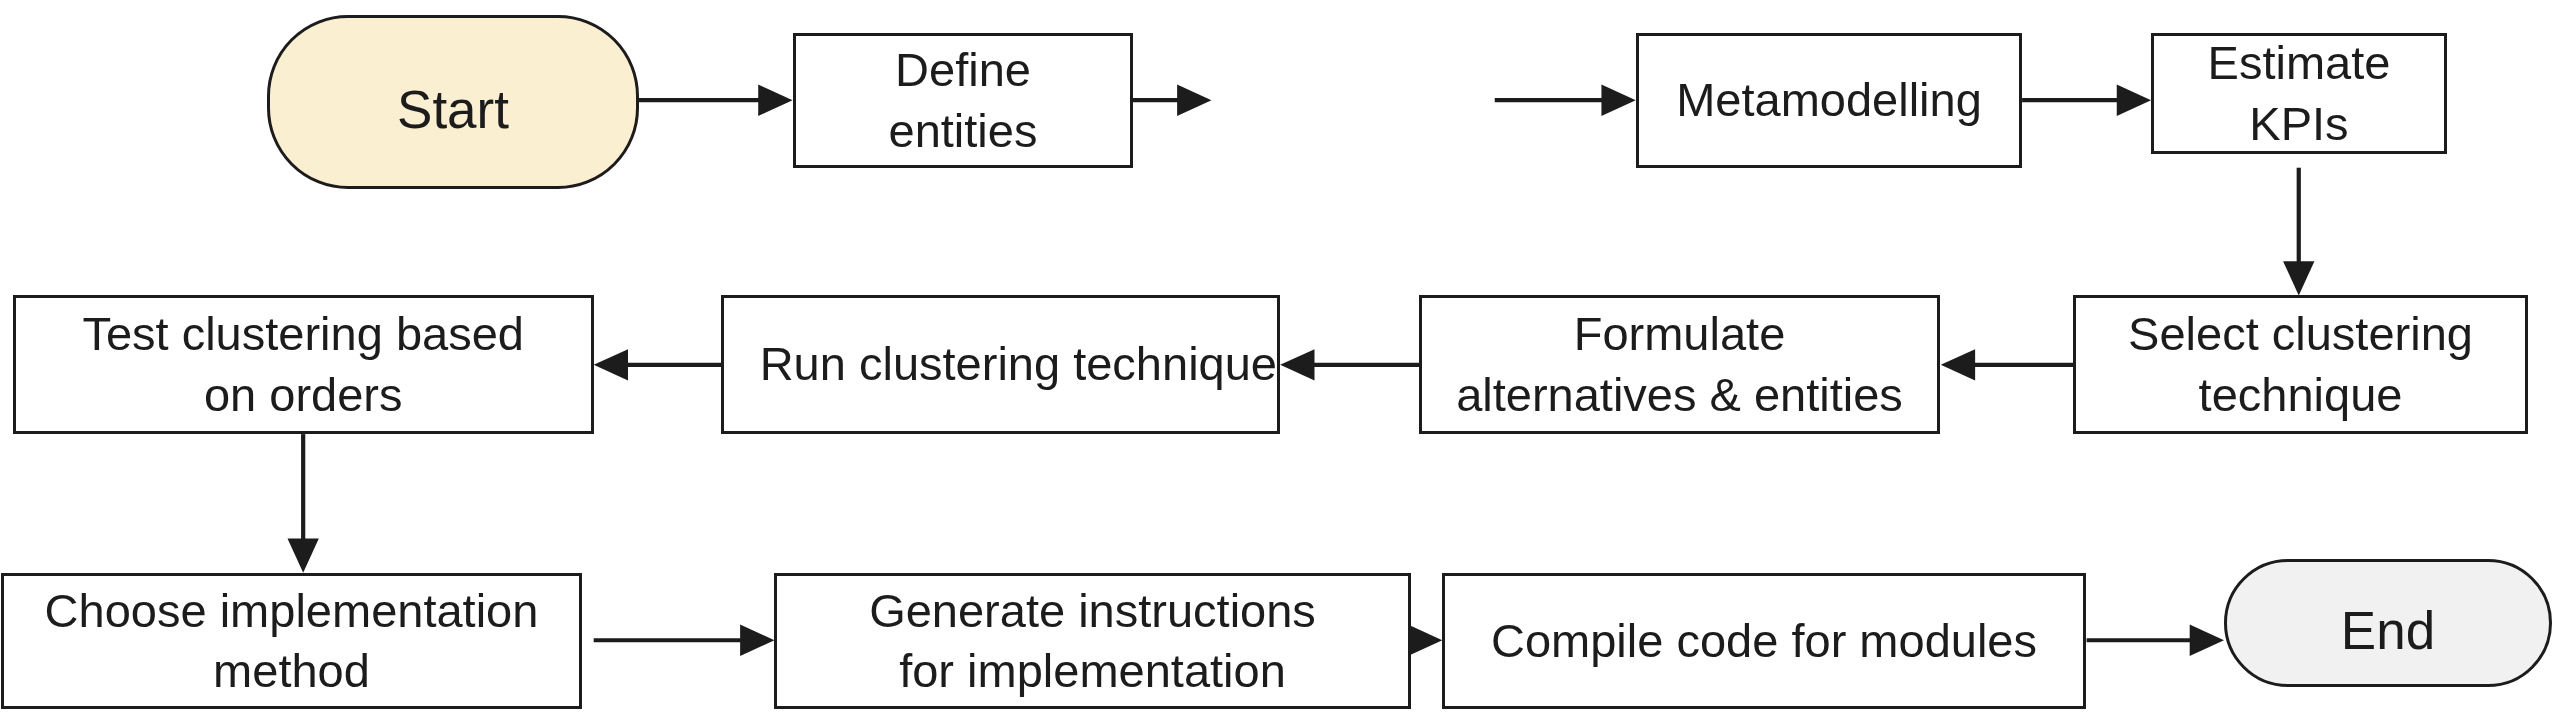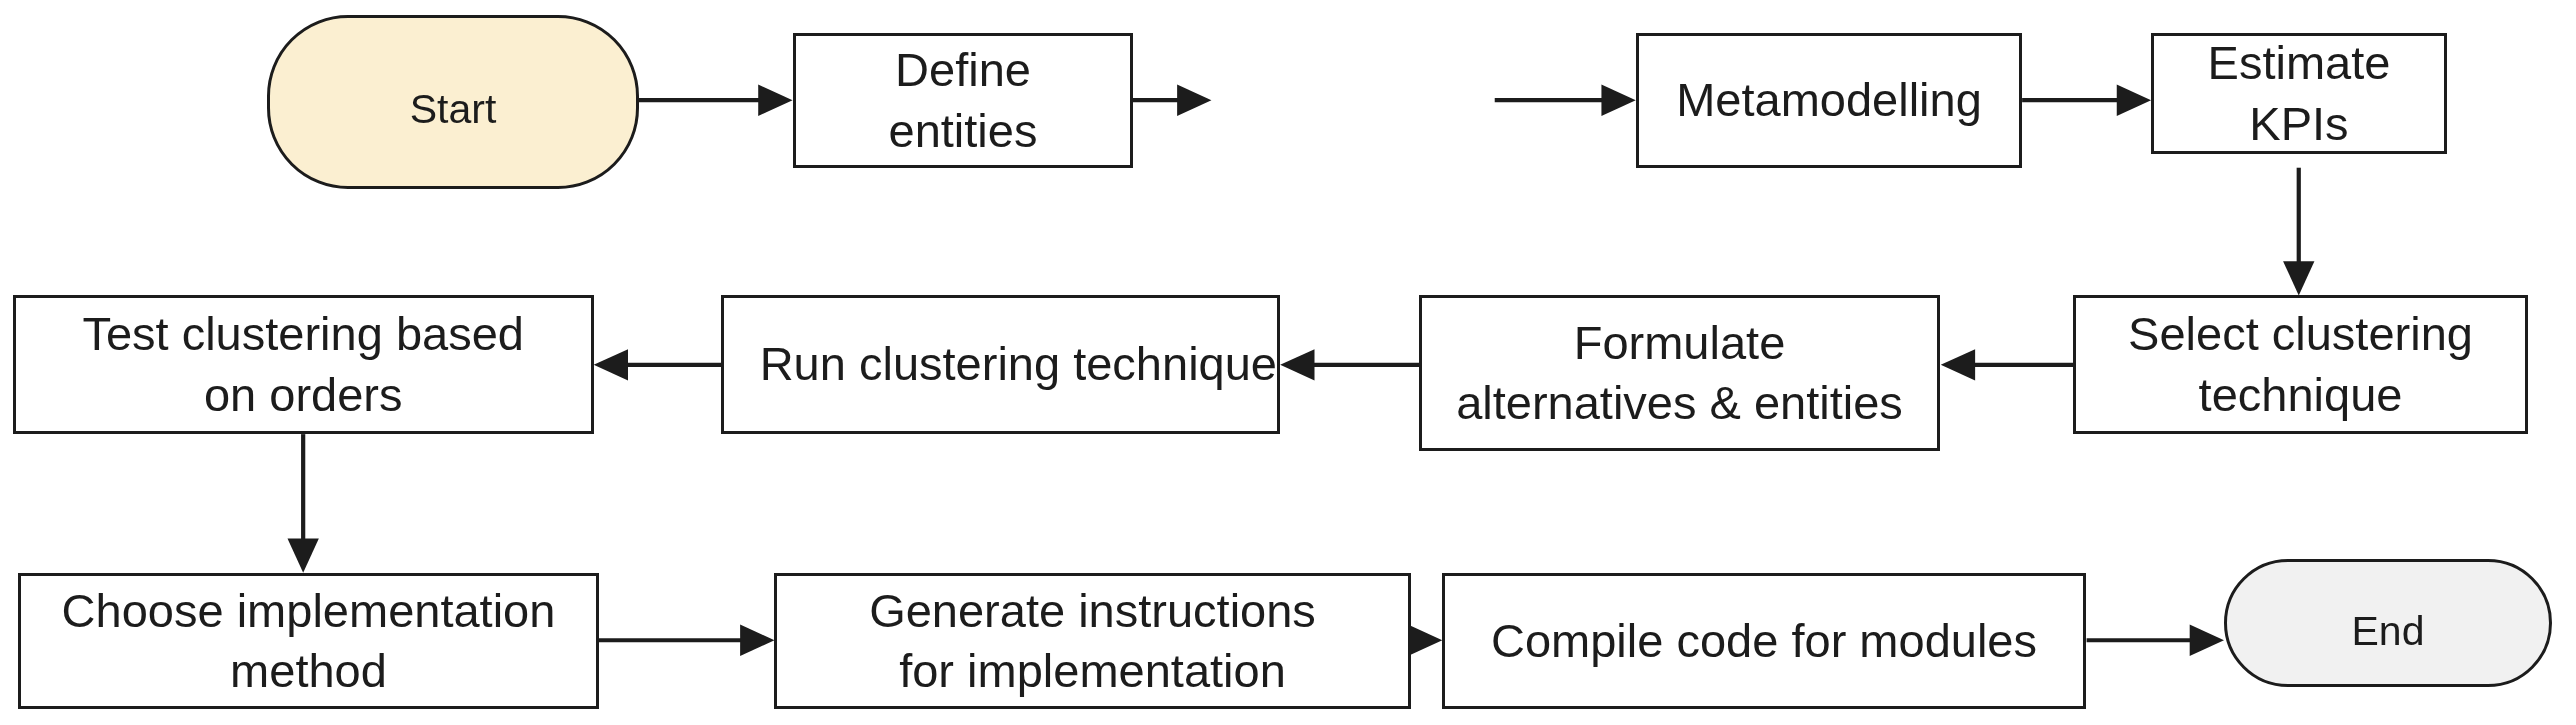--- a/index.html
+++ b/index.html
@@ -36,34 +36,34 @@
   .node .label {
     white-space: pre;
     font-size: 47px;
     line-height: 1.28;
     color: #1c1c1c;
   }
   .terminator {
     border-radius: 81px;
   }
   .terminator .label {
-    font-size: 41px;
+    font-size: 53px;
     margin-top: 16px;
   }
   
   .n-start        { left: 267px;  top: 14.5px;  width: 372px;  height: 174px; background: #FBEFD1; }
   .n-define-entities { left: 793px; top: 33px;  width: 340px;  height: 135px; }
   .n-define-kpis  { left: 1211px; top: 33px;  width: 283px;  height: 135px; }
   .n-metamodelling{ left: 1636px; top: 33px;  width: 386px;  height: 135px; }
   .n-estimate-kpis{ left: 2151px; top: 33px;  width: 296px;  height: 121px; }
   .n-test-scheduling { left: 12.7px; top: 295px; width: 581px; height: 139px; }
   .n-run-clustering  { left: 721px; top: 295px; width: 559px; height: 139px; justify-content: flex-end; }
-  .n-formulate       { left: 1419px; top: 295px; width: 521px; height: 156px; }
+  .n-formulate       { left: 1419px; top: 295px; width: 521px; height: 139px; }
   .n-select-clustering { left: 2073px; top: 295px; width: 455px; height: 139px; }
-  .n-choose-implementation { left: 18px; top: 573px; width: 581px; height: 136px; }
+  .n-choose-implementation { left: 1px; top: 573px; width: 581px; height: 136px; }
   .n-generate-instructions { left: 774px; top: 573px; width: 637px; height: 136px; }
   .n-compile-code { left: 1442px; top: 573px; width: 644px; height: 136px; }
   .n-end { left: 2224px; top: 559px; width: 328px; height: 128px; background: #F1F1F1; border-radius: 75px; }
 </style>
 </head>
 <body>
 
 <div class="canvas">
 
   <svg class="edges-layer" viewBox="0 0 4274 1204" xmlns="http://www.w3.org/2000/svg">

